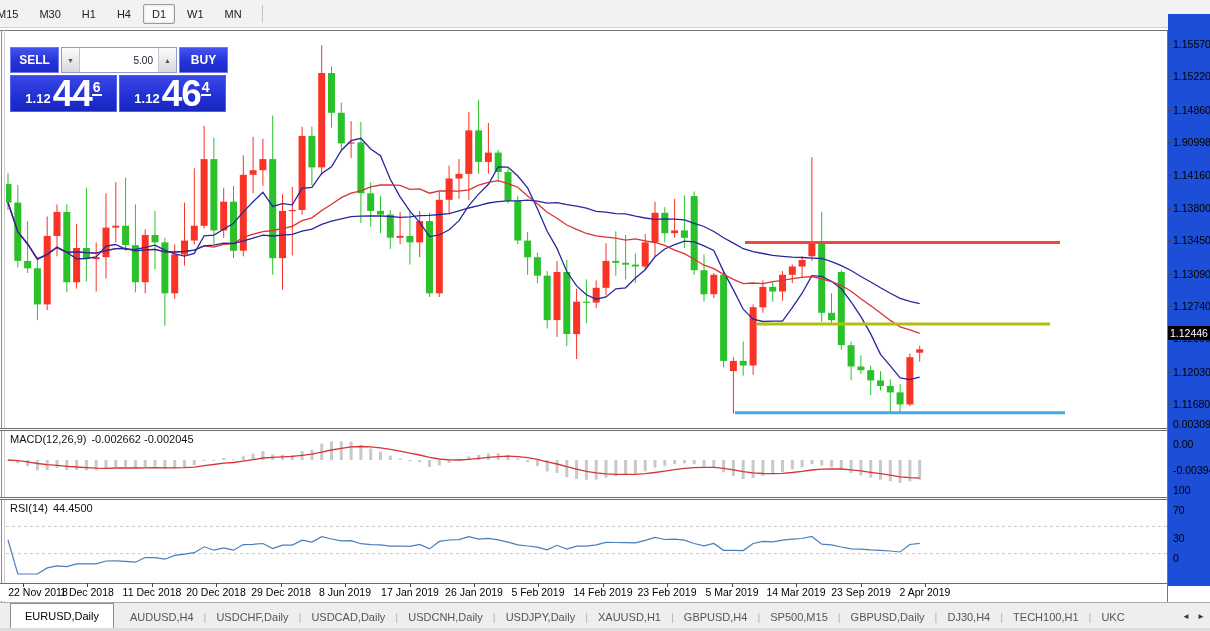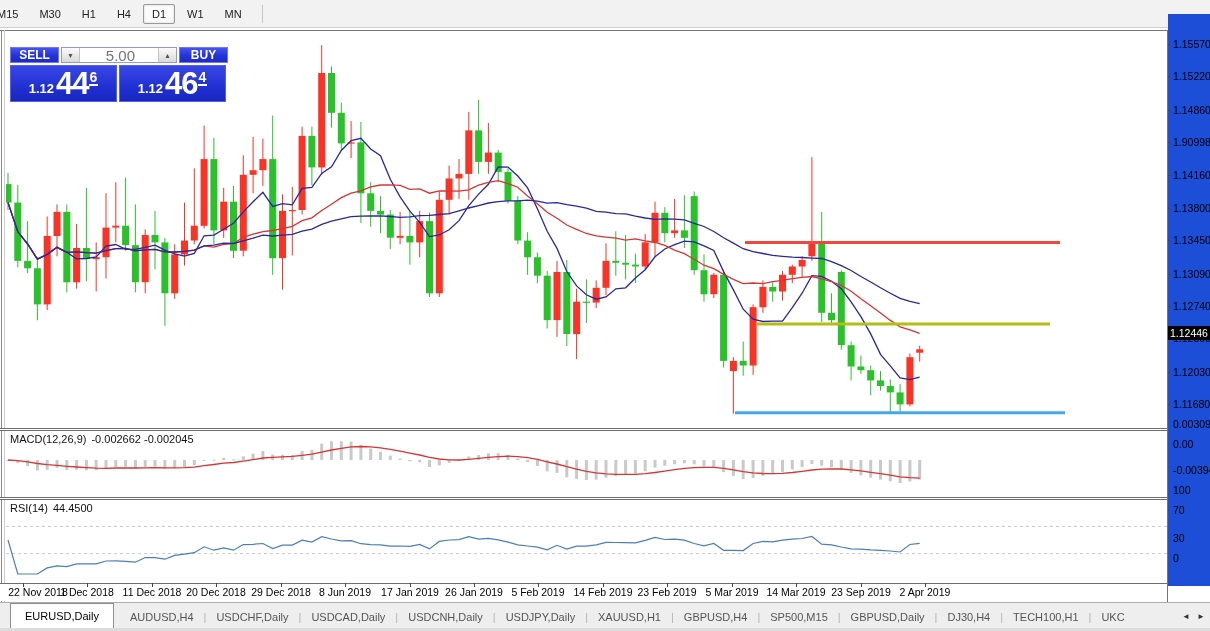--- a/index.html
+++ b/index.html
@@ -37,38 +37,38 @@
   .plabel{position:absolute;left:5px;font-size:10.5px;white-space:nowrap;}
   .ptick{position:absolute;left:0;width:3px;height:1px;background:#444;}
   .price-tag{position:absolute;left:0;width:42px;height:14px;background:#000;color:#fff;
              font-size:10.5px;line-height:14px;padding-left:2px;box-sizing:border-box;}
   
   .date-axis{position:absolute;left:0;top:584px;width:1167px;height:17px;background:#fff;}
   .dlabel{position:absolute;top:2px;width:74px;text-align:center;white-space:nowrap;font-size:10.5px;}
   .dtick{position:absolute;top:-1px;width:1px;height:4px;background:#444;}
   
   .trade-panel{position:absolute;left:10px;top:47px;width:218px;}
-  .tp-row1{display:flex;height:16px;}
+  .tp-row1{display:flex;height:26px;}
   .tp-btn{width:49px;background:linear-gradient(180deg,#4653ef,#2433d8 55%,#1c2ac6);
           border:1px solid #6d79f2;color:#fff;font-size:12px;font-weight:bold;
           display:flex;align-items:center;justify-content:center;box-sizing:border-box;}
   .tp-stepper{flex:1;display:flex;border:1px solid #8f9bd8;background:#fff;margin:0 2px;box-sizing:border-box;}
   .step-btn{width:17px;background:linear-gradient(#fcfcfc,#d9d9d9);display:flex;align-items:center;
             justify-content:center;color:#555;font-size:7px;}
   .step-dn{border-right:1px solid #c3c3cf;}
   .step-up{border-left:1px solid #c3c3cf;}
-  .vol{flex:1;display:flex;align-items:center;justify-content:flex-end;padding-right:23px;
-       font-size:15px;color:#737373;}
+  .vol{flex:1;display:flex;align-items:center;justify-content:flex-end;padding-right:5px;
+       font-size:10px;color:#0f172a;}
   .tp-row2{display:flex;height:37px;margin-top:2px;}
   .tp-price{width:107px;background:linear-gradient(180deg,#3a47e6,#2030d2 60%,#1826c0);
             border:1px solid #5560e8;color:#fff;display:flex;align-items:flex-end;
             justify-content:center;padding-bottom:3px;box-sizing:border-box;}
   .tp-pdiv{width:2px;background:#fff;}
   .pp-small{font-size:13px;font-weight:bold;margin-right:2px;line-height:18px;}
-  .pp-big{font-size:31px;font-weight:bold;line-height:29px;letter-spacing:-1px;}
+  .pp-big{font-size:37px;font-weight:bold;line-height:29px;letter-spacing:-1px;}
   .pp-sup{font-size:14px;font-weight:bold;line-height:14px;align-self:flex-start;margin-top:4px;
           border-bottom:2px solid #fff;padding:0 1px;}
   
   .tab-bar{position:absolute;left:0;top:602px;width:1210px;height:26px;background:#eeeeee;
            border-top:1px solid #adadad;display:flex;align-items:flex-end;padding-left:10px;
            box-sizing:border-box;}
   .tab{padding:5px 10px 5px;color:#555;white-space:nowrap;}
   .tab.active{background:#fff;border:1px solid #8f8f8f;border-bottom:none;color:#000;
               padding:6px 14px 6px;margin-right:6px;}
   .tab-div{color:#b5b5b5;padding:5px 0;}

